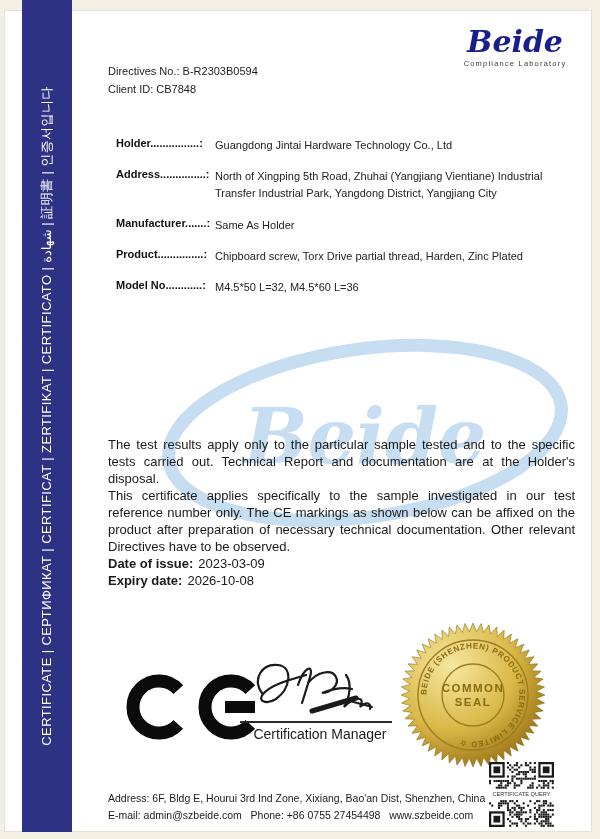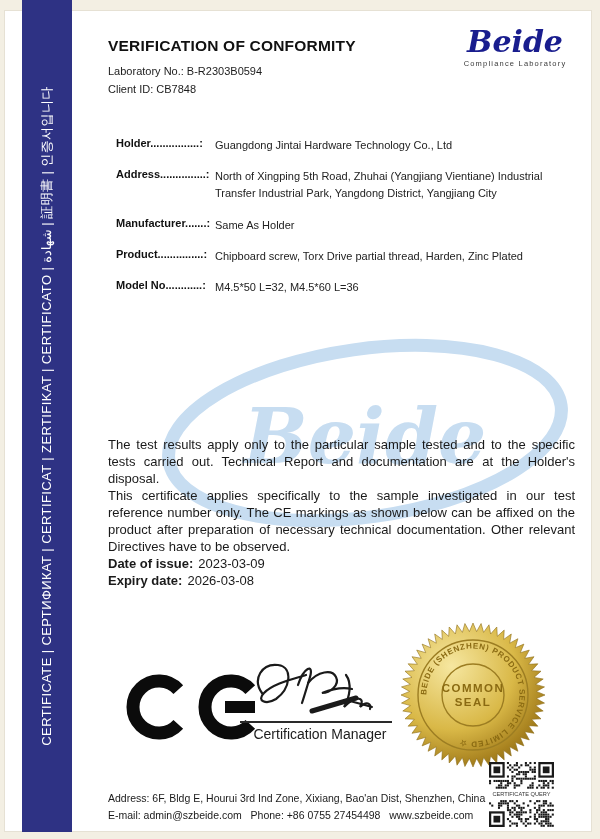--- a/index.html
+++ b/index.html
@@ -38,22 +38,21 @@
 
   <div class="band">
     <span class="band-label">CERTIFICATE | СЕРТИФИКАТ | CERTIFICAT | ZERTIFIKAT | CERTIFICATO | شهادة | 証明書 | 인증서입니다</span>
   </div>
 
   <svg class="wm" style="left:150px;top:330px;" width="430" height="210" viewBox="0 0 430 210">
     <ellipse cx="215" cy="103" rx="198" ry="84" transform="rotate(-8 215 103)" fill="none" stroke="#c7ddf1" stroke-width="13"></ellipse>
     <text x="215" y="133" text-anchor="middle" font-family="DejaVu Serif, serif" font-style="italic" font-weight="bold" font-size="76" fill="#c7ddf1">Beide</text>
   </svg>
 
-  <div class="abs title">VERIFICATION OF CONFORMITY</div>
-  <div class="abs certno">Laboratory No.: B-R2303B0594</div>
+  <div class="abs certno">Directives No.: B-R2303B0594</div>
   <div class="abs clientid">Client ID: CB7848</div>
   <div class="abs logo">
     <div class="logo-text">Beide</div>
     <div class="logo-sub">Compliance Laboratory</div>
   </div>
 
   <div class="abs row" style="top:137px;">
     <span class="lbl">Holder................:</span>
     <div class="val">Guangdong Jintai Hardware Technology Co., Ltd</div>
   </div>
@@ -75,21 +74,21 @@
     <div class="val">M4.5*50 L=32, M4.5*60 L=36</div>
   </div>
 
   <div class="abs bodytext">
     <p>The test results apply only to the particular sample tested and to the specific tests carried out. Technical Report and documentation are at the Holder's disposal.</p>
     <p>This certificate applies specifically to the sample investigated in our test reference number only. The CE markings as shown below can be affixed on the product after preparation of necessary technical documentation. Other relevant Directives have to be observed.</p>
     <div class="bline">
       <span class="b">Date of issue:</span><span class="val">2023-03-09</span>
     </div>
     <div class="bline">
-      <span class="b">Expiry date:</span><span class="val">2026-03-08</span>
+      <span class="b">Expiry date:</span><span class="val">2026-10-08</span>
     </div>
   </div>
 
   <svg class="abs" style="left:126px;top:674px;" width="150" height="66" viewBox="0 0 150 66">
     <path d="M52.3,15.6 A26,26 0 1 0 52.3,50.4" fill="none" stroke="#0b0b0b" stroke-width="13"></path>
     <path d="M124.3,15.6 A26,26 0 1 0 124.3,50.4" fill="none" stroke="#0b0b0b" stroke-width="13"></path>
     <path d="M99,33 H129" fill="none" stroke="#0b0b0b" stroke-width="12"></path>
   </svg>
 
   <svg class="abs" style="left:248px;top:655px;" width="130" height="62" viewBox="0 0 130 62">

